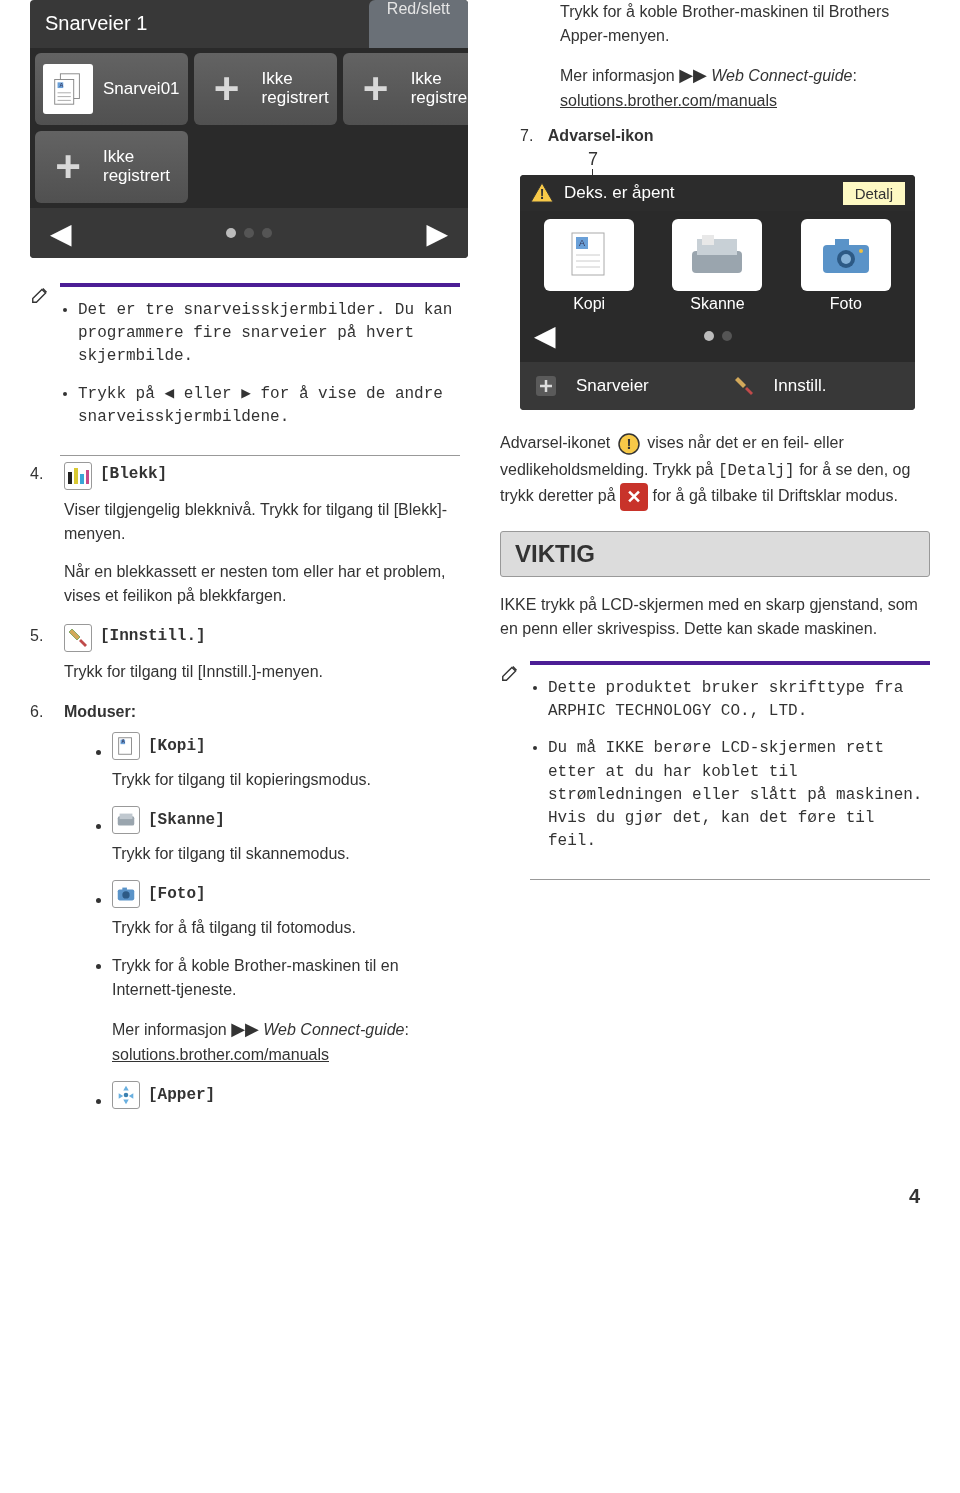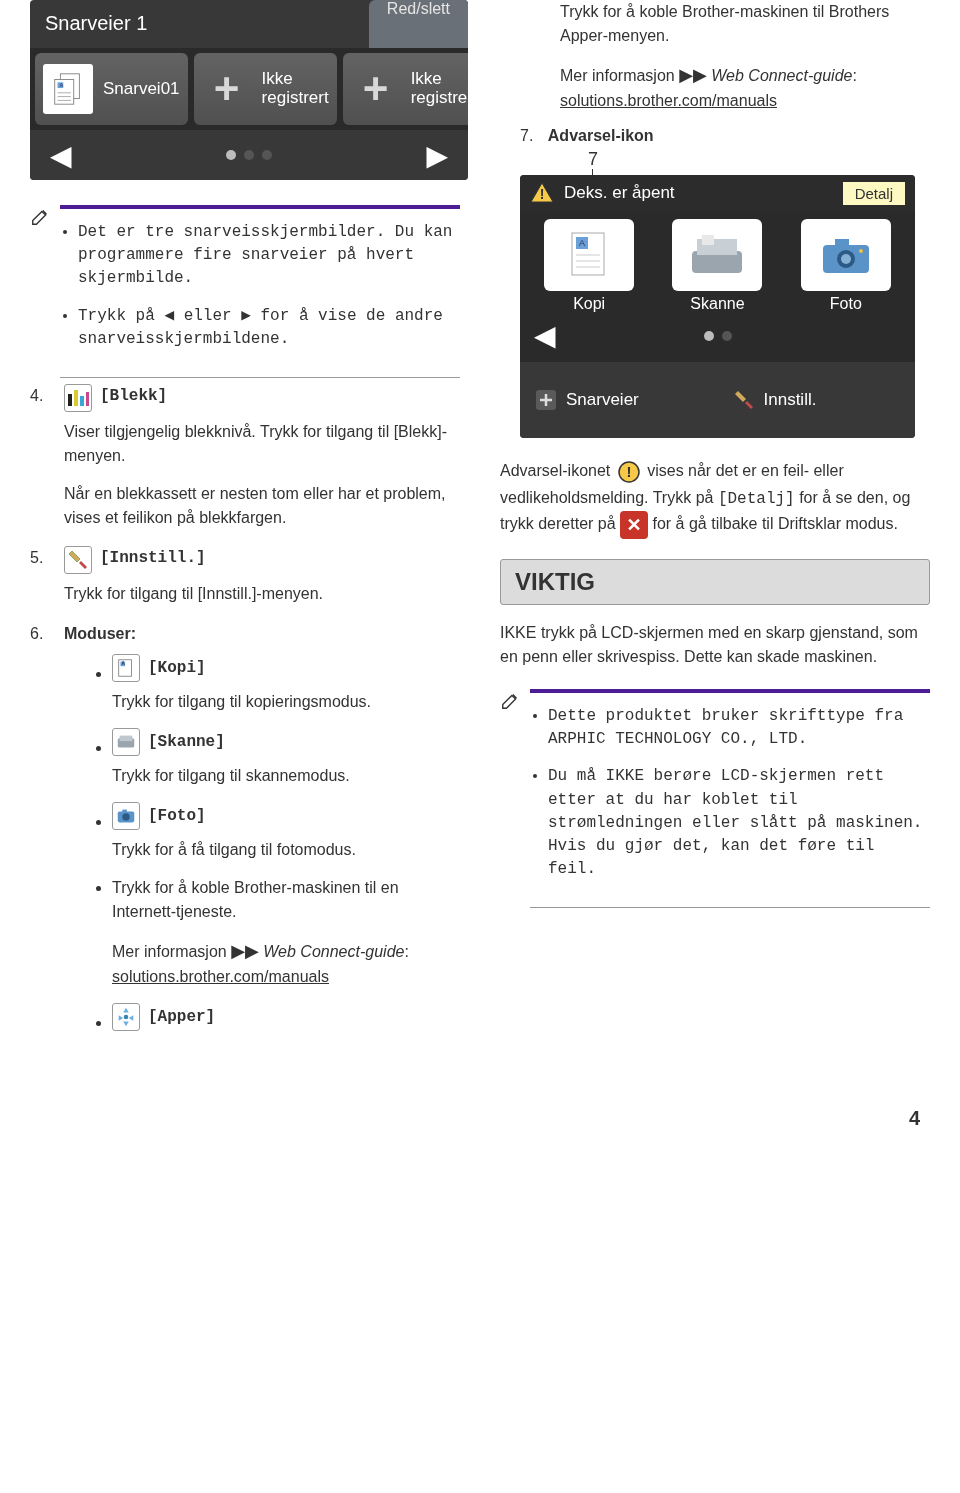--- a/index.html
+++ b/index.html
@@ -5,21 +5,21 @@
   * { box-sizing: border-box; margin: 0; padding: 0; }
   body { width: 960px; font-family: Arial, Helvetica, sans-serif; color: #333; background: #fff; font-size: 16px; }
   .page { display: flex; gap: 40px; padding: 0 30px 40px 30px; }
   .col { flex: 1; min-width: 0; }
 
   
   .shortcut-screen { width: 438px; background: #383838; border-radius: 4px; overflow: hidden; margin-bottom: 25px; }
   .sc-header { display: flex; height: 48px; }
   .sc-header-title { flex: 1; color: #fff; padding: 12px 15px; font-size: 20px; }
   .sc-header-btn { background: #6a7077; color: #e5e5e5; padding: 0 18px; font-size: 16px; border-radius: 6px 0 0 0; }
-  .sc-grid { display: grid; grid-template-columns: 1fr 1fr 1fr 1fr; gap: 6px; padding: 5px; background: #2a2a2a; }
+  .sc-grid { display: grid; grid-template-columns: 1fr 1fr 1fr; gap: 6px; padding: 5px; background: #2a2a2a; }
   .sc-tile { display: flex; align-items: center; gap: 10px; padding: 8px; height: 72px; background: linear-gradient(#636363, #505050); border-radius: 6px; }
   .sc-tile-icon { width: 50px; height: 50px; display: flex; align-items: center; justify-content: center; background: #fff; border-radius: 3px; }
   .sc-tile-icon.plus { background: transparent; font-size: 44px; color: #d8d8d8; font-weight: bold; }
   .sc-tile-label { color: #fff; font-size: 17px; line-height: 1.1; }
   .sc-footer { height: 50px; display: flex; align-items: center; justify-content: space-between; padding: 0 20px; background: #383838; }
   .sc-arrow { color: #fff; font-size: 28px; }
   .sc-dots { display: flex; gap: 8px; }
   .sc-dot { width: 10px; height: 10px; background: #555; border-radius: 50%; }
   .sc-dot.active { background: #bcbcbc; }
 
@@ -30,21 +30,21 @@
   .hs-status-text { color: #fff; flex: 1; font-size: 17px; }
   .hs-detalj { background: #fef9c3; color: #333; padding: 3px 12px; border-radius: 0; font-size: 15px; }
   .hs-main { background: #2a2a2a; padding: 8px 8px 4px 8px; }
   .hs-modes { display: flex; gap: 6px; justify-content: space-around; }
   .hs-mode { display: flex; flex-direction: column; align-items: center; width: 100px; }
   .hs-mode-icon { width: 90px; height: 72px; background: #fff; border-radius: 6px; display: flex; align-items: center; justify-content: center; margin-bottom: 4px; }
   .hs-mode-label { color: #fff; font-size: 16px; }
   .hs-mid { display: flex; align-items: center; justify-content: space-between; padding: 6px 6px; }
   .hs-navdots { display: flex; gap: 8px; }
   .hs-bottom { display: flex; background: #383838; }
-  .hs-bbtn { flex: 1; display: flex; align-items: center; gap: 6px; padding: 24px 12px; color: #fff; font-size: 17px; }
+  .hs-bbtn { flex: 1; display: flex; align-items: center; gap: 16px; padding: 10px 12px; color: #fff; font-size: 17px; }
   .hs-bicon { width: 28px; height: 28px; display: flex; align-items: center; justify-content: center; }
   .callout-7 { position: absolute; top: -26px; left: 68px; font-size: 18px; color: #333; text-align: center; }
   .callout-line { position: absolute; top: -6px; left: 72px; width: 1px; height: 22px; background: #333; }
 
   
   .note-icon { display: inline-block; width: 22px; vertical-align: top; }
   .note-block { display: flex; gap: 8px; margin-bottom: 6px; }
   .note-block .note-content { flex: 1; border-top: 4px solid #4c1d95; border-bottom: 1px solid #999; padding: 12px 0; font-family: Liberation Mono, monospace; }
   .note-block .note-content ul { margin-left: 18px; }
   .note-block .note-content li { margin-bottom: 14px; line-height: 1.45; }

